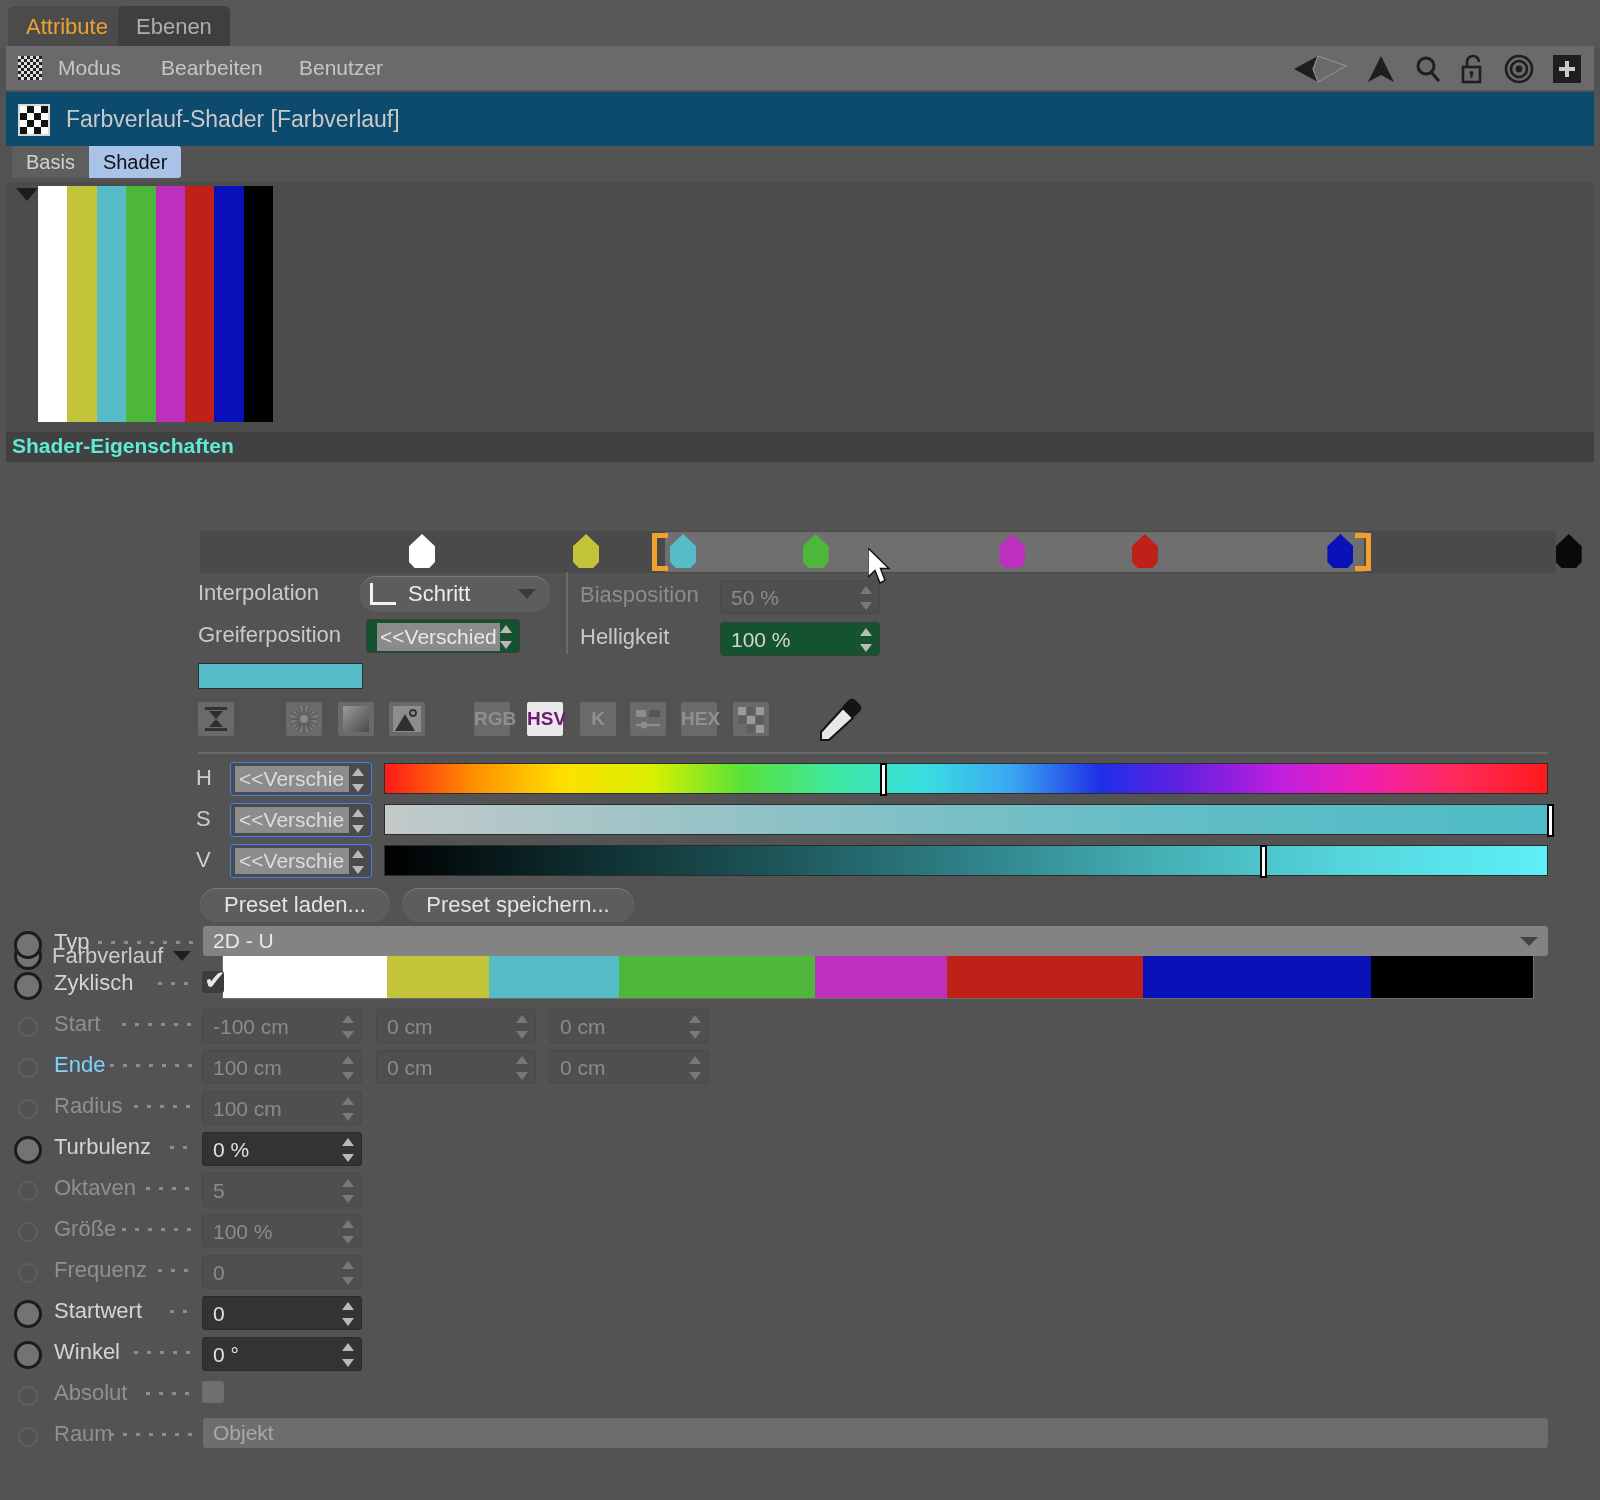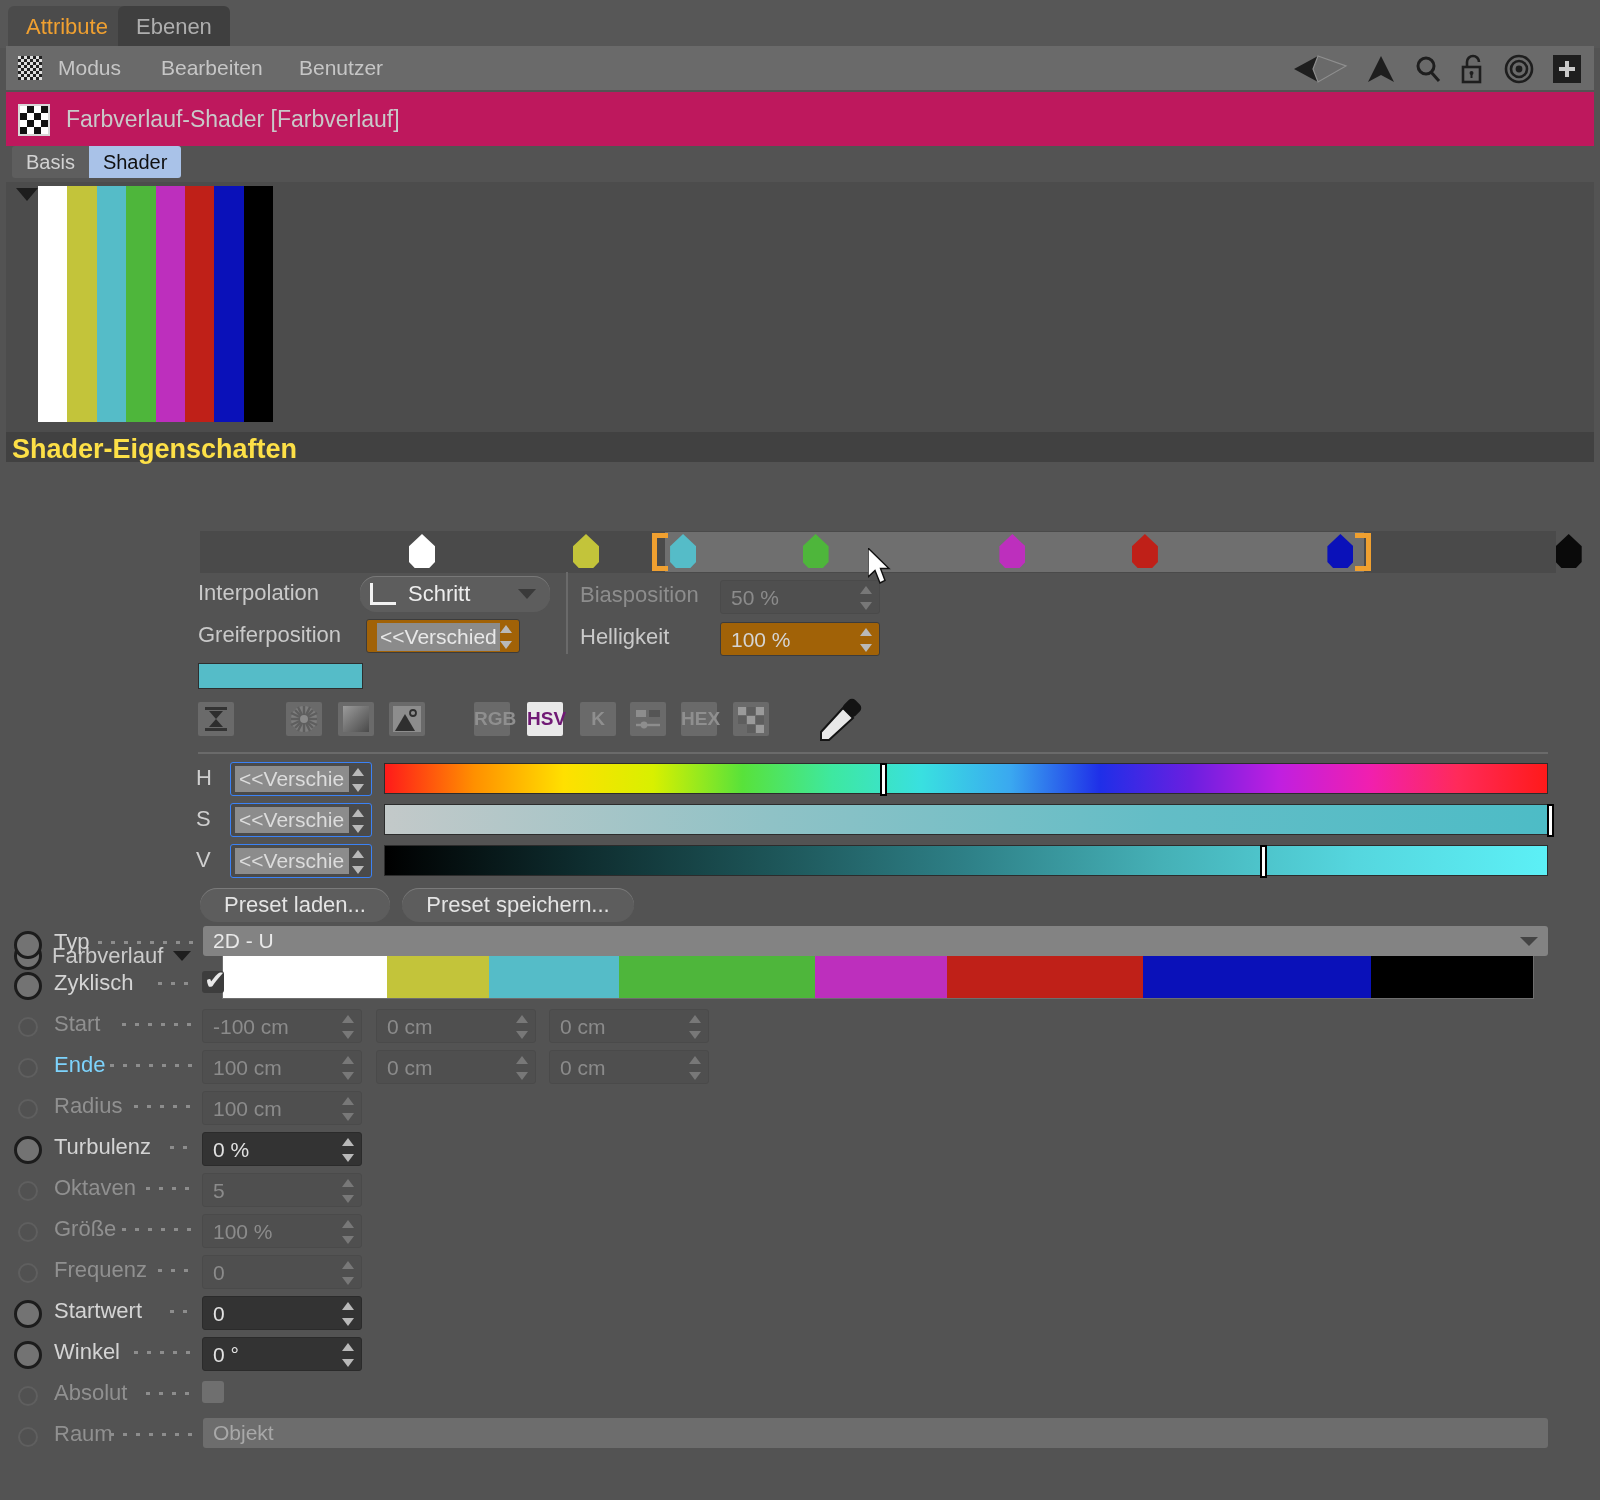--- a/index.html
+++ b/index.html
@@ -25,21 +25,21 @@
         linear-gradient(45deg,#222 25%,transparent 25%,transparent 75%,#222 75%),
         linear-gradient(45deg,#222 25%,#ddd 25%,#ddd 75%,#222 75%);
       background-size:6px 6px;background-position:0 0,3px 3px;}
   .menuitem{position:absolute;top:8px;height:28px;line-height:28px;font-size:21px;color:#c6c6c6;}
   .mi0{left:52px;} .mi1{left:155px;} .mi2{left:293px;}
 
   .ticons{position:absolute;right:12px;top:6px;height:34px;display:flex;align-items:center;gap:18px;}
   .ticons svg{display:block;}
 
   
-  .objhead{position:absolute;left:6px;top:92px;width:1588px;height:54px;background:#be185d;}
+  .objhead{position:absolute;left:6px;top:92px;width:1588px;height:54px;background:#0c4a6e;}
   .objicon{position:absolute;left:12px;top:12px;width:32px;height:32px;background:#fff;
       border:2px solid #d7d7d7;box-sizing:border-box;
       background-image:
         linear-gradient(45deg,#111 25%,transparent 25%,transparent 75%,#111 75%),
         linear-gradient(45deg,#111 25%,#fff 25%,#fff 75%,#111 75%);
       background-size:14px 14px;background-position:0 0,7px 7px;}
   .objtitle{position:absolute;left:60px;top:8px;font-size:23px;color:#c9c9c9;line-height:38px;}
 
   
   .subtabs{position:absolute;left:12px;top:146px;height:32px;display:flex;}
@@ -49,21 +49,21 @@
 
   
   .previewarea{position:absolute;left:6px;top:182px;width:1588px;height:250px;background:#4c4c4c;}
   .disc{position:absolute;left:10px;top:6px;width:0;height:0;
         border-left:11px solid transparent;border-right:11px solid transparent;border-top:13px solid #1d1d1d;}
   .preview{position:absolute;left:32px;top:4px;width:235px;height:236px;display:flex;}
   .preview i{display:block;height:100%;}
 
   
   .sect{position:absolute;left:6px;top:432px;width:1588px;height:30px;background:#414141;}
-  .sect span{position:absolute;left:6px;top:2px;font-size:27px;font-weight:bold;color:#fde047;}
+  .sect span{position:absolute;left:6px;top:2px;font-size:21px;font-weight:bold;color:#5eead4;}
 
   
   .gradrow{position:absolute;left:0;top:468px;width:1600px;height:105px;}
   .radio{width:28px;height:28px;border-radius:50%;box-sizing:border-box;}
   .radio.on{border:3px solid #1c1c1c;background:#737373;}
   .radio.off{border:2px solid #5f5f5f;background:#515151;}
   .gradlabel{position:absolute;left:14px;top:474px;display:flex;align-items:center;gap:10px;}
   .gradlabel .txt{font-size:22px;color:#cbcbcb;}
   .caret{width:0;height:0;border-left:9px solid transparent;border-right:9px solid transparent;
          border-top:10px solid #1e1e1e;}
@@ -91,21 +91,21 @@
   .lbl{position:absolute;font-size:22px;color:#c9c9c9;}
   .lbl.dim{color:#8d8d8d;}
   .combo{position:absolute;background:#5d5d5d;border-radius:16px;height:36px;
          display:flex;align-items:center;box-shadow:inset 0 1px 0 #787878;}
   .combo .sw{width:26px;height:22px;margin-left:10px;border-left:3px solid #f2f2f2;
              border-bottom:3px solid #f2f2f2;box-sizing:border-box;}
   .combo .cval{font-size:22px;color:#ededed;margin-left:12px;}
   .combo .dn{position:absolute;right:14px;width:0;height:0;
        border-left:9px solid transparent;border-right:9px solid transparent;border-top:10px solid #3a3a3a;}
 
-  .numfield{position:absolute;height:34px;background:#a16207;border:1px solid #3c3c3c;
+  .numfield{position:absolute;height:34px;background:#14532d;border:1px solid #3c3c3c;
             border-radius:3px;box-sizing:border-box;}
   .numfield .nv{position:absolute;left:10px;top:3px;font-size:21px;color:#d4d4d4;line-height:28px;}
   .numfield.dimf{background:#4f4f4f;border-color:#4a4a4a;}
   .numfield.dimf .nv{color:#8b8b8b;}
   .numfield.dark{background:#333;border:1px solid #2b2b2b;}
   .spin{position:absolute;right:6px;top:5px;width:14px;height:24px;}
   .spin:before,.spin:after{content:"";position:absolute;left:1px;width:0;height:0;
       border-left:6px solid transparent;border-right:6px solid transparent;}
   .spin:before{top:0;border-bottom:8px solid #b9b9b9;}
   .spin:after{bottom:0;border-top:8px solid #b9b9b9;}

